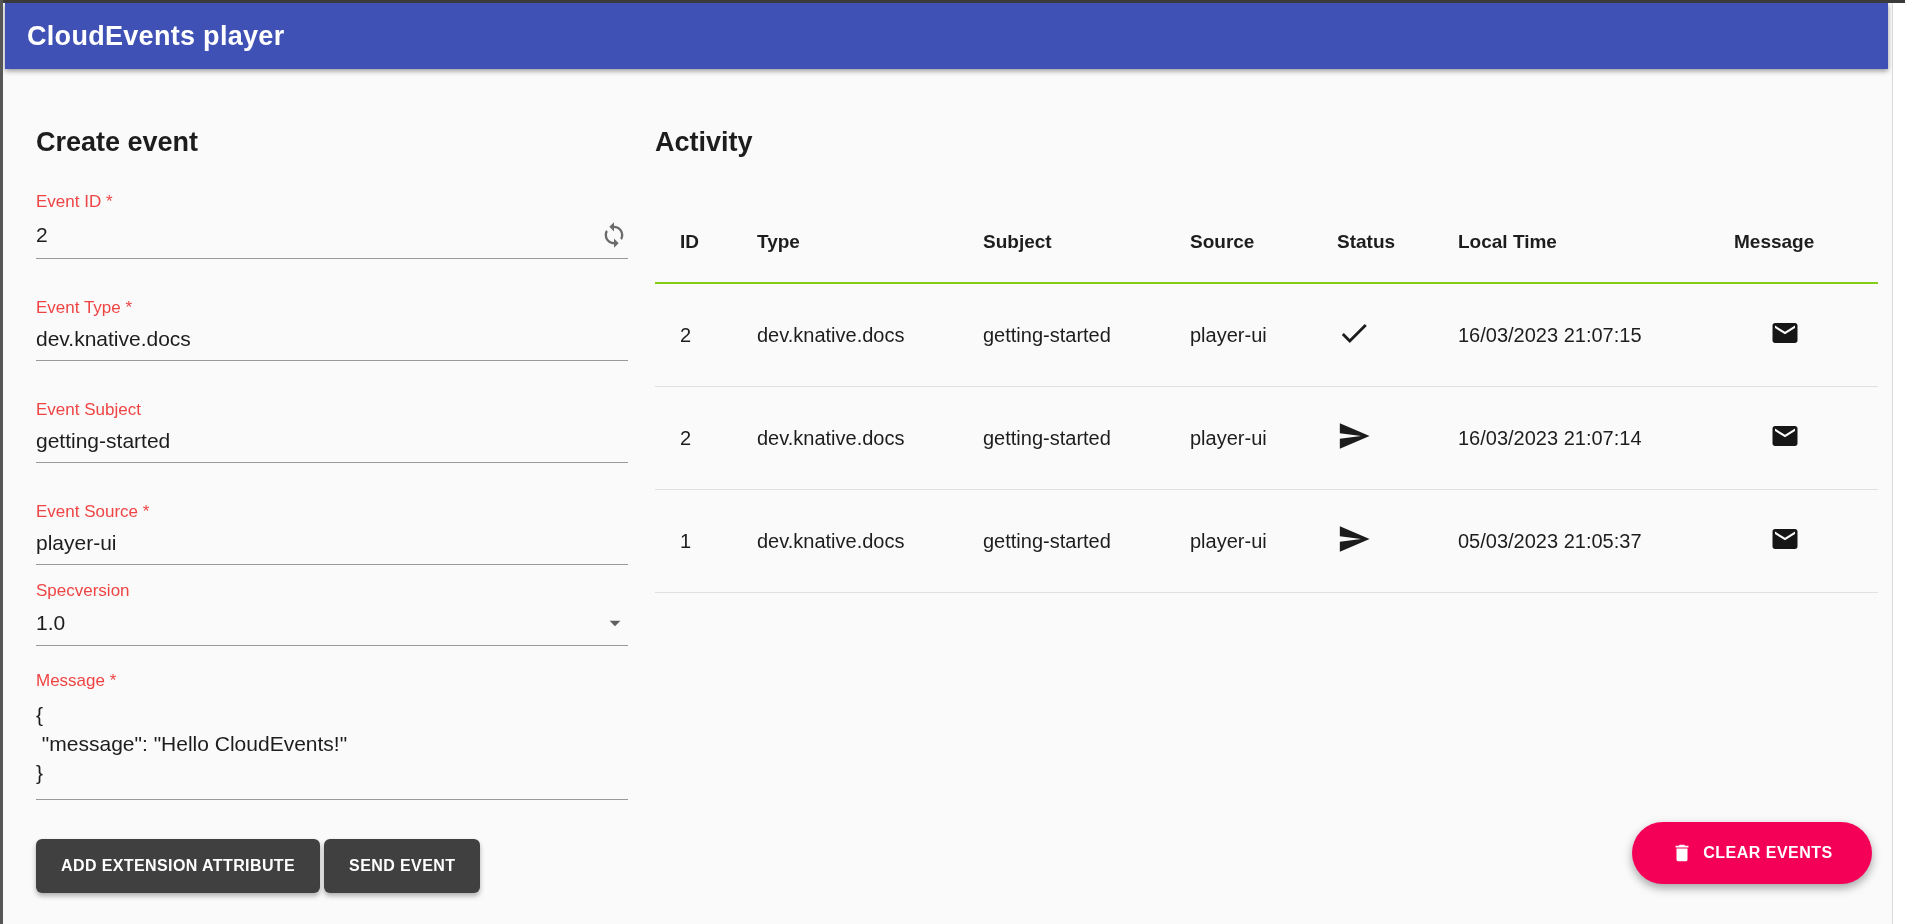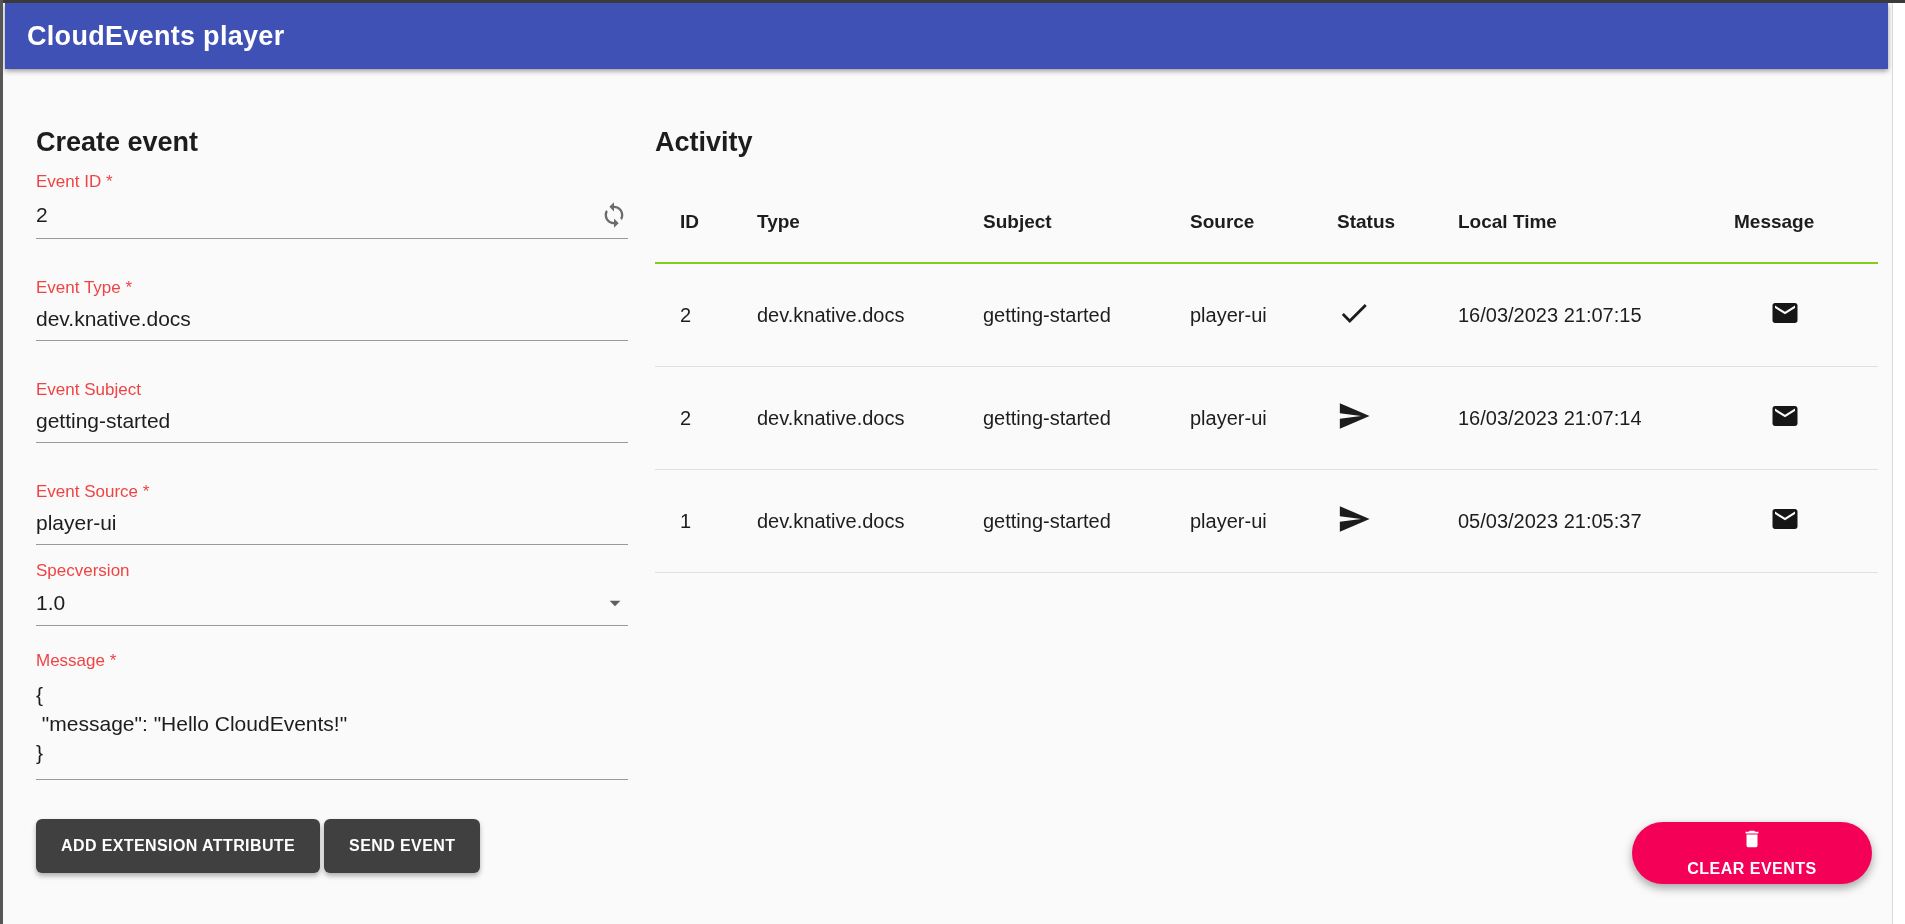--- a/index.html
+++ b/index.html
@@ -27,21 +27,21 @@
 
   
   .scrollbar-track {
     position:absolute; right:0; top:0; width:13px; height:100%;
     background:#ffffff; border-left:1px solid #d9d9d9; z-index:40;
   }
 
   
   .content { position:absolute; left:5px; top:90px; right:17px; bottom:0; }
 
-  .panel-heading { font-size:27px; font-weight:700; color:#1d1d1d; margin-top:36px; margin-bottom:14px; line-height:32px; }
+  .panel-heading { font-size:27px; font-weight:700; color:#1d1d1d; margin-top:36px; margin-bottom:34px; line-height:32px; }
 
   
   .create-panel { position:absolute; left:31px; top:0; width:592px; }
   .field { margin-bottom:39px; }
   .field.tight { margin-bottom:16px; }
   .field.semi { margin-bottom:25px; }
   .field-label { display:block; font-size:17px; line-height:20px; color:#ef4444; margin-bottom:9px; }
   .value-row {
     display:flex; align-items:center; justify-content:space-between;
     border-bottom:1px solid #999999; padding-bottom:9px; min-height:30px;
@@ -84,21 +84,20 @@
   .clear-fab {
     position:absolute; right:33px; bottom:40px;
     height:62px; min-width:240px; border-radius:31px; border:none;
     background:#f50057; color:#ffffff; cursor:pointer;
     display:flex; align-items:center; justify-content:center; gap:10px;
     padding:0 26px;
     font-family:"Liberation Sans", sans-serif;
     font-size:16px; font-weight:600; letter-spacing:.5px;
     box-shadow:0 4px 10px rgba(0,0,0,.35);
     z-index:20;
-    flex-direction:column;
   }
   .trash-icon { width:22px; height:22px; fill:#ffffff; }
 </style>
 </head>
 <body>
 
 <div class="window-edge-top"></div>
 <div class="window-edge-left"></div>
 
 <header class="app-bar">

